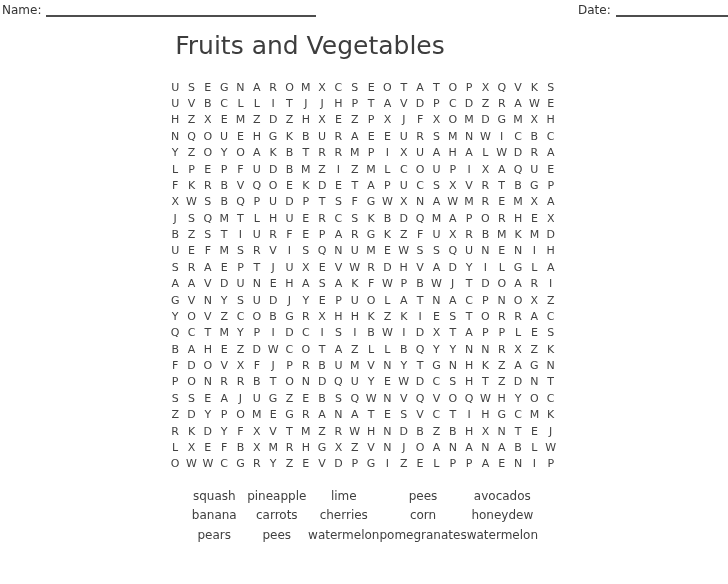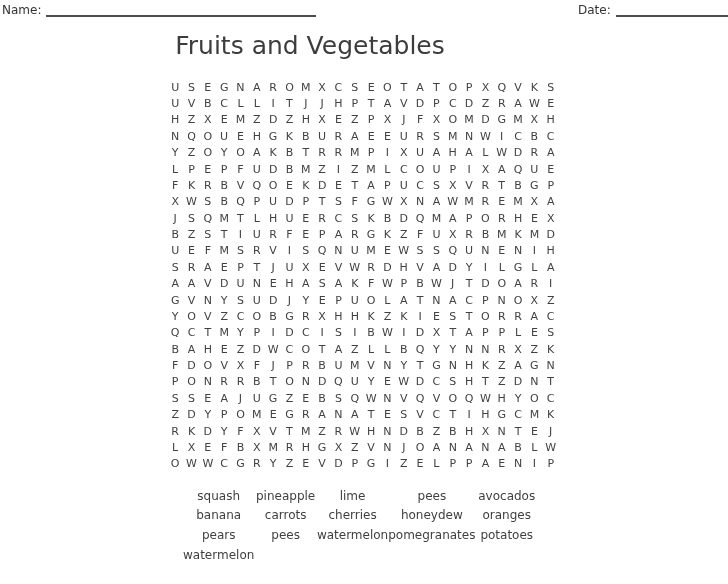--- a/index.html
+++ b/index.html
@@ -715,23 +715,22 @@
 
   <div id="word-bank">
       <div class="word">squash</div>
       <div class="word">pineapple</div>
       <div class="word">lime</div>
       <div class="word">pees</div>
       <div class="word">avocados</div>
       <div class="word">banana</div>
       <div class="word">carrots</div>
       <div class="word">cherries</div>
+      <div class="word">corn</div>
       <div class="word">honeydew</div>
-      <div class="word">oranges</div>
       <div class="word">pears</div>
       <div class="word">pees</div>
       <div class="word">watermelon</div>
       <div class="word">pomegranates</div>
-      <div class="word">potatoes</div>
       <div class="word">watermelon</div>
     </div>
 
 </div>
 
 </body></html>

